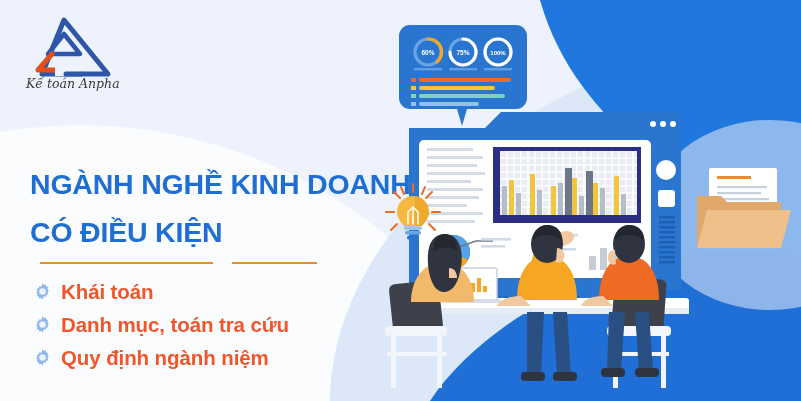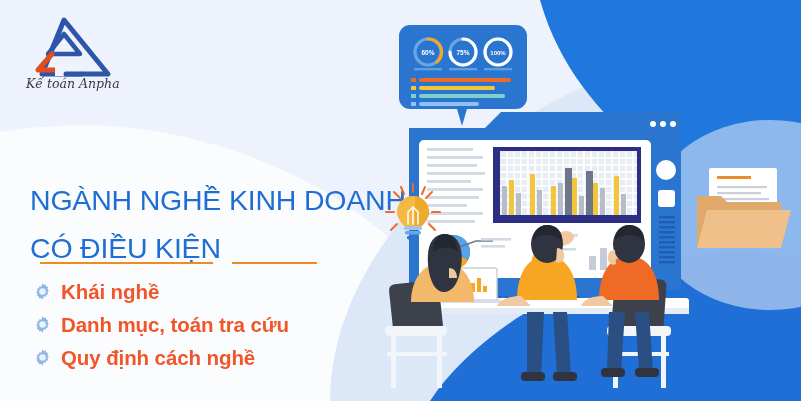--- a/index.html
+++ b/index.html
@@ -13,22 +13,22 @@
     background:#edf2fc;
   }
   .layer{position:absolute;top:0;left:0;width:801px;height:401px;}
 
   
   #logo{position:absolute;left:22px;top:14px;width:115px;height:78px;}
   #logo svg{display:block;}
 
   
   #headline{
-    position:absolute;left:30px;top:184px;width:430px;
-    color:#1f6ed2;font-weight:normal;font-size:28.5px;line-height:33px;
+    position:absolute;left:30px;top:168px;width:430px;
+    color:#1f6ed2;font-weight:bold;font-size:28.5px;line-height:33px;
     letter-spacing:-0.2px;text-transform:uppercase;
   }
   #headline .l2{display:block;margin-top:15px;}
 
   
   #rules{position:absolute;left:40px;top:262px;width:300px;height:4px;}
   .rule{height:2px;background:#ee8b22;position:absolute;top:0;}
   .rule.long{left:0;width:173px;}
   .rule.short{left:192px;width:85px;}
 
@@ -94,41 +94,41 @@
 
   <div id="bullets">
 
     <div class="bullet">
       <span class="gear">
         <svg viewBox="0 0 24 24" width="19" height="19">
           <path fill="#8fb6e8" d="M12 1.6l1.5 2.2 2.6-.6.5 2.6 2.6.6-1 2.5 1.8 2-1.8 2 1 2.5-2.6.6-.5 2.6-2.6-.6L12 22.4l-1.5-2.2-2.6.6-.5-2.6-2.6-.6 1-2.5-1.8-2 1.8-2-1-2.5 2.6-.6.5-2.6 2.6.6z"></path>
           <circle cx="12" cy="12" r="4.1" fill="#edf2fc"></circle>
         </svg>
       </span>
-      <span class="txt">Khái nghề</span>
+      <span class="txt">Khái toán</span>
     </div>
 
     <div class="bullet">
       <span class="gear">
         <svg viewBox="0 0 24 24" width="19" height="19">
           <path fill="#8fb6e8" d="M12 1.6l1.5 2.2 2.6-.6.5 2.6 2.6.6-1 2.5 1.8 2-1.8 2 1 2.5-2.6.6-.5 2.6-2.6-.6L12 22.4l-1.5-2.2-2.6.6-.5-2.6-2.6-.6 1-2.5-1.8-2 1.8-2-1-2.5 2.6-.6.5-2.6 2.6.6z"></path>
           <circle cx="12" cy="12" r="4.1" fill="#edf2fc"></circle>
         </svg>
       </span>
       <span class="txt">Danh mục, toán tra cứu</span>
     </div>
 
     <div class="bullet">
       <span class="gear">
         <svg viewBox="0 0 24 24" width="19" height="19">
           <path fill="#8fb6e8" d="M12 1.6l1.5 2.2 2.6-.6.5 2.6 2.6.6-1 2.5 1.8 2-1.8 2 1 2.5-2.6.6-.5 2.6-2.6-.6L12 22.4l-1.5-2.2-2.6.6-.5-2.6-2.6-.6 1-2.5-1.8-2 1.8-2-1-2.5 2.6-.6.5-2.6 2.6.6z"></path>
           <circle cx="12" cy="12" r="4.1" fill="#edf2fc"></circle>
         </svg>
       </span>
-      <span class="txt">Quy định cách nghề</span>
+      <span class="txt">Quy định ngành niệm</span>
     </div>
 
   </div>
 
   <div id="illo">
     <svg viewBox="0 0 420 401" width="420" height="401">
 
       <g>
         <path d="M28,145 L28,290 L300,290 L300,112 L120,112 L104,128 L28,128 Z" fill="#2a75cf"></path>
         <rect x="38" y="140" width="232" height="138" rx="5" fill="#ffffff"></rect>

